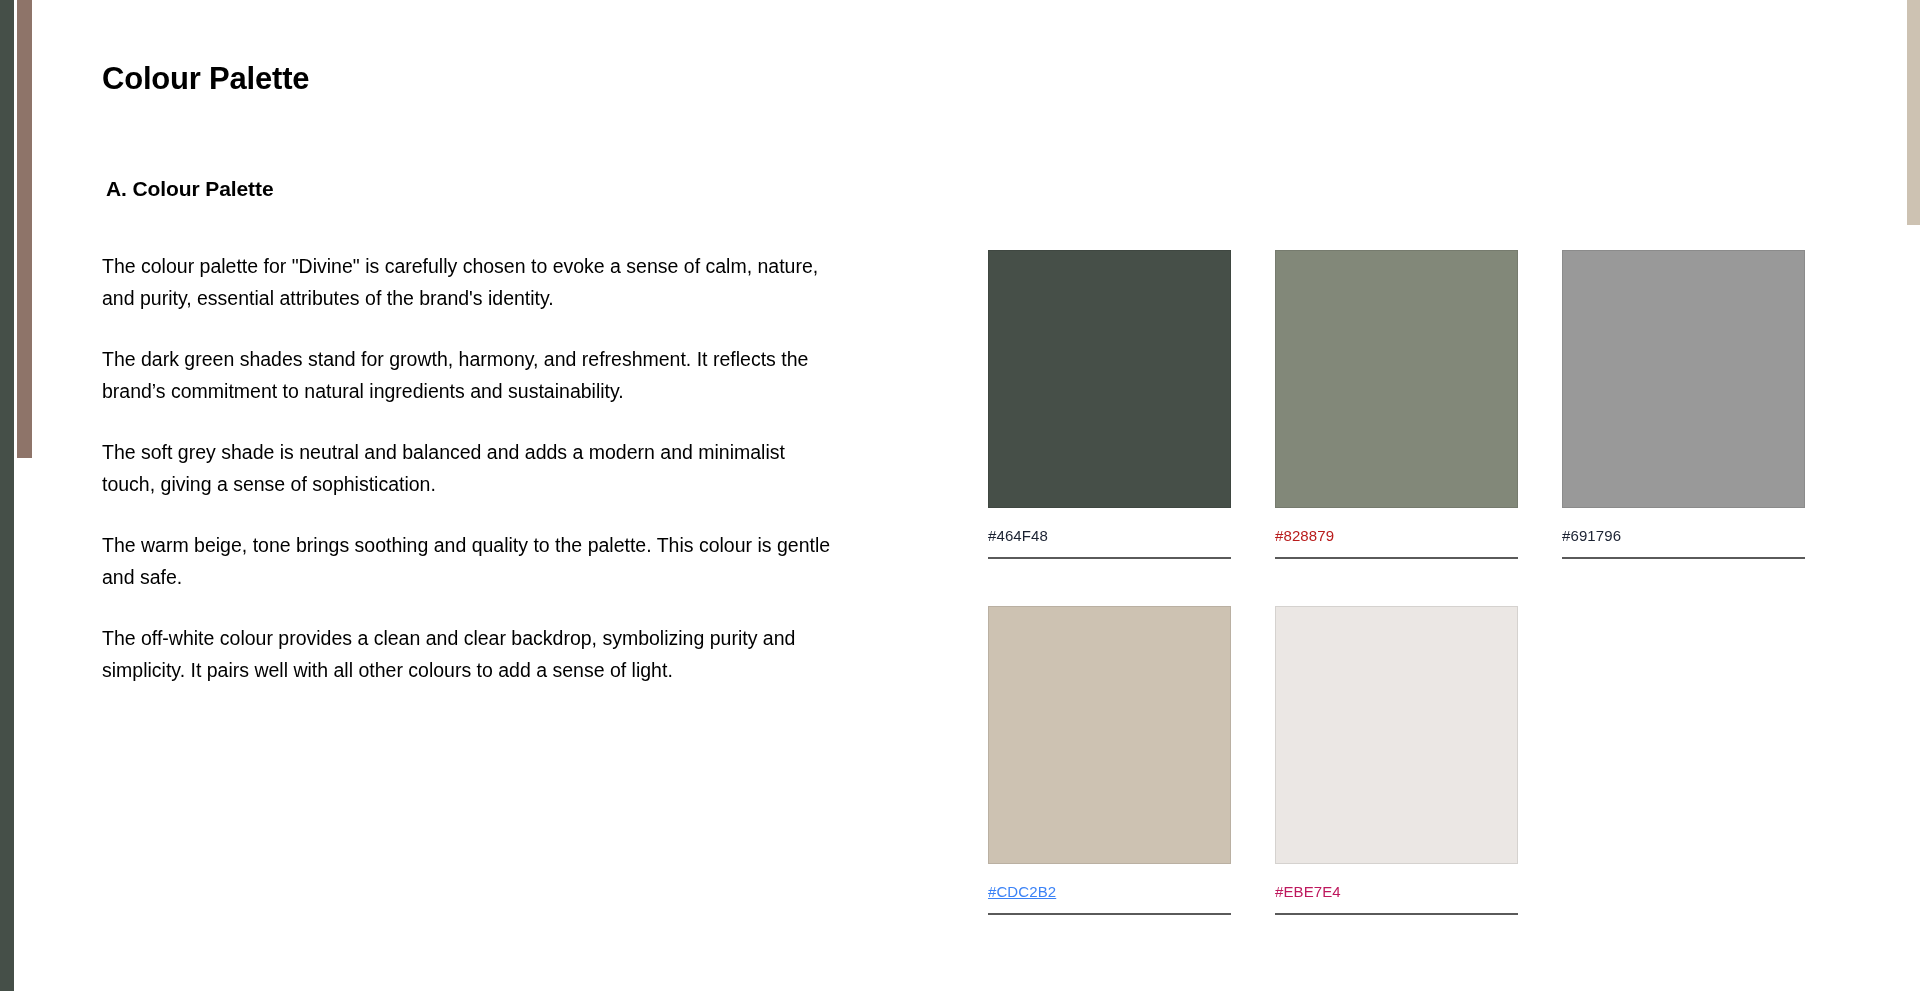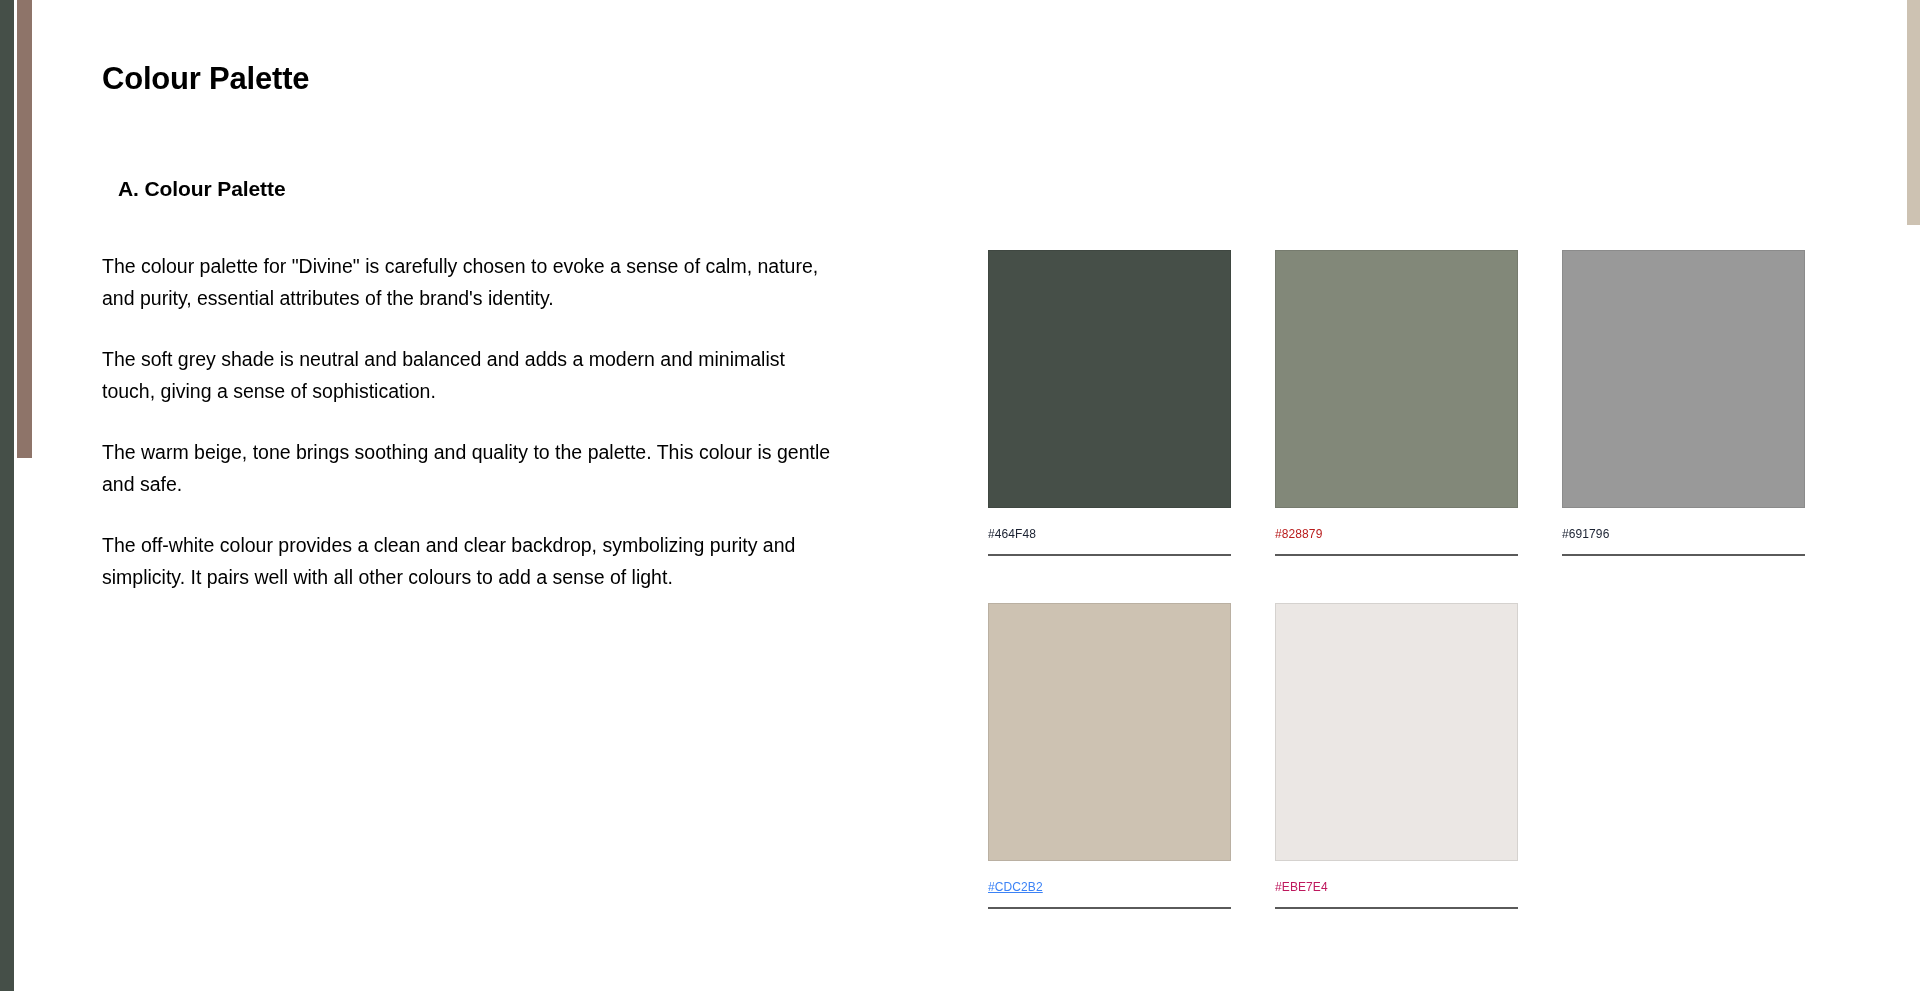--- a/index.html
+++ b/index.html
@@ -65,21 +65,21 @@
     letter-spacing: -0.2px;
     margin: 0;
     padding: 0;
     line-height: 1.25;
   }
 
   .section-heading {
     font-size: 21px;
     font-weight: 700;
     color: #000000;
-    margin: 16px;
+    margin: 4px;
     padding: 0;
     margin-top: 76px;
     line-height: 1.3;
     letter-spacing: -0.1px;
   }
 
   .body-copy {
     margin-top: 48px;
   }
 
@@ -113,21 +113,21 @@
   }
 
   .swatch-chip {
     width: 243px;
     height: 258px;
     box-sizing: border-box;
     border: 1px solid rgba(0, 0, 0, 0.09);
   }
 
   .swatch-label {
-    font-size: 12px;
+    font-size: 15px;
     font-weight: 400;
     color: #1B2232;
     margin-top: 20px;
     line-height: 1;
     letter-spacing: 0.1px;
   }
 
   .swatch-rule {
     margin-top: 14px;
     width: 243px;
@@ -145,20 +145,21 @@
   <div class="edge-bar-beige" style="background-color: rgb(205, 194, 178);"></div>
 
   <div class="text-column">
 
     <h1 class="page-title">Colour Palette</h1>
 
     <h2 class="section-heading">A. Colour Palette</h2>
 
     <div class="body-copy">
       <p class="body-paragraph">The colour palette for "Divine" is carefully chosen to evoke a sense of calm, nature, and purity, essential attributes of the brand's identity.</p>
+      <p class="body-paragraph">The dark green shades stand for growth, harmony, and refreshment. It reflects the brand’s commitment to natural ingredients and sustainability.</p>
       <p class="body-paragraph">The soft grey shade is neutral and balanced and adds a modern and minimalist touch, giving a sense of sophistication.</p>
       <p class="body-paragraph">The warm beige, tone brings soothing and quality to the palette. This colour is gentle and safe.</p>
       <p class="body-paragraph">The off-white colour provides a clean and clear backdrop, symbolizing purity and simplicity. It pairs well with all other colours to add a sense of light.</p>
     </div>
 
   </div>
 
   <div class="swatch-grid">
 
     <div class="swatch-cell">

